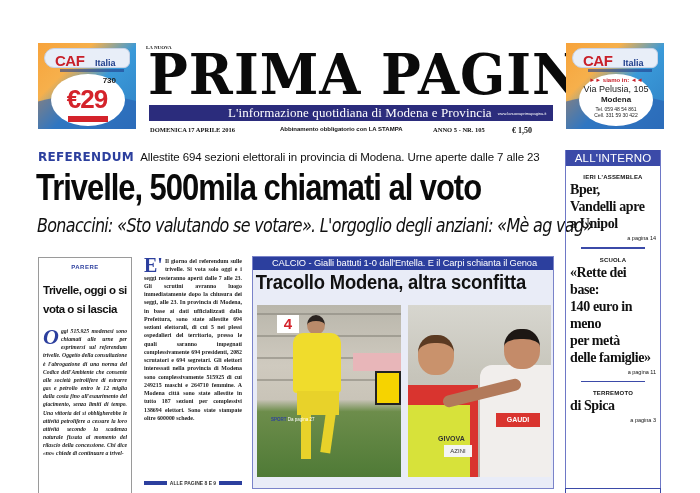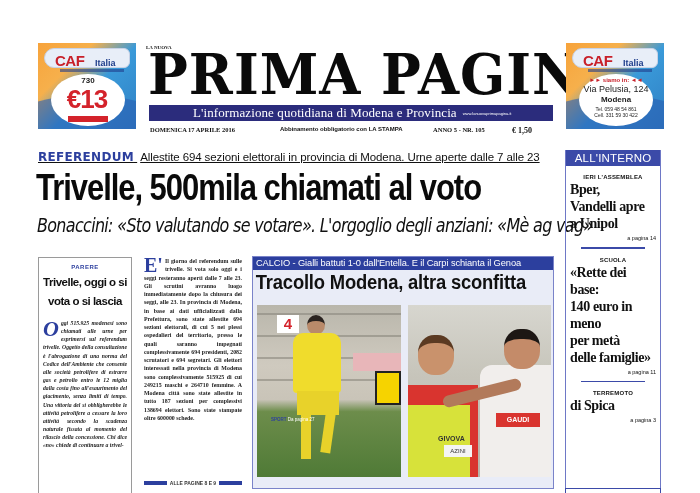--- a/index.html
+++ b/index.html
@@ -13,72 +13,72 @@
   .ad-right { left: 566px; }
   .ad .swoosh { position: absolute; left: -30px; top: 52px; width: 160px; height: 60px; border-radius: 50%;
                 background: #2a5fb3; opacity: .6; }
   .ad .caf-logo { position: absolute; left: 6px; top: 5px; width: 86px; height: 20px; background: #e8eef8;
                   border-radius: 10px 6px 6px 10px; border: 1px solid #c7d2e6; }
   .ad .caf-text { position: absolute; left: 10px; top: 4px; font-family: "Liberation Sans", sans-serif;
                   font-weight: 900; font-size: 15px; color: #c8202a; letter-spacing: -0.5px; line-height: 1; }
   .ad .caf-italia { position: absolute; left: 50px; top: 9px; font-weight: 700; font-size: 9px; color: #1f3e8c; }
   .ad .caf-sub { position: absolute; left: 22px; top: 26px; width: 64px; height: 3px; background: #1f3e8c; opacity: .6; }
   .ad .circle { position: absolute; left: 13px; top: 31px; width: 74px; height: 52px; border-radius: 50%; background: #ffffff; }
-  .ad-left .c-730 { position: absolute; left: 22px; top: 33px; width: 56px; text-align: center; font-size: 8px; font-weight: 700; color: #222; }
+  .ad-left .c-730 { position: absolute; left: 22px; top: 33px; width: 56px; text-align: right; font-size: 8px; font-weight: 700; color: #222; }
   .ad-left .c-price { position: absolute; left: 16px; top: 43px; width: 66px; text-align: center; font-size: 26px; font-weight: 900;
                       color: #d4232b; line-height: 1; letter-spacing: -1px; }
   .ad-left .c-banner { position: absolute; left: 30px; top: 73px; width: 40px; height: 6px; background: #d4232b; }
   .ad-right .c-line { position: absolute; left: 14px; width: 72px; text-align: center; line-height: 1; color: #222; }
   .ad-right .l1 { top: 34px; font-size: 6px; color: #c8202a; font-weight: 700; }
   .ad-right .l2 { top: 42px; font-size: 9px; font-weight: 400; }
   .ad-right .l3 { top: 53px; font-size: 8px; font-weight: 700; }
   .ad-right .l4 { top: 64px; font-size: 5px; }
   .ad-right .l5 { top: 70px; font-size: 5px; }
 
   
   .mast-small { position: absolute; left: 146px; top: 45px; font-family: "Liberation Serif", serif; font-size: 5px; font-weight: 700; }
   .mast-title { position: absolute; left: 148px; top: 47px; width: 406px; font-family: "DejaVu Serif", serif; font-weight: 900;
                 font-size: 53px; line-height: 53px; letter-spacing: 1px; color: #0a0a0a; transform: scaleY(1.05); transform-origin: top left; white-space: nowrap; }
   .mast-bar { position: absolute; left: 149px; top: 105px; width: 404px; height: 16px; background: #2b2c7c; color: #fff;
-              display: flex; align-items: center; }
+              display: flex; align-items: center; padding-left: 35px; }
   .mast-tagline { font-family: "Liberation Serif", serif; font-size: 13px; margin-left: 44px; letter-spacing: 0.1px; white-space: nowrap; }
   .mast-url { font-size: 4px; margin-left: 6px; white-space: nowrap; }
   .dateline { position: absolute; top: 126px; font-family: "Liberation Serif", serif; font-size: 6.5px; font-weight: 700; white-space: nowrap; }
   .d-date { left: 150px; }
   .d-sub { left: 280px; font-family: "Liberation Sans", sans-serif; font-size: 6px; }
   .d-anno { left: 433px; }
   .d-price { left: 512px; font-size: 8px; }
 
   
-  .kicker-row { position: absolute; left: 38px; top: 150px; white-space: nowrap; font-size: 11.5px; text-decoration: underline; }
+  .kicker-row { position: absolute; left: 38px; top: 150px; white-space: nowrap; font-size: 11.5px; }
   .kicker-label { font-family: "DejaVu Sans", sans-serif; font-weight: 900; color: #2c3f9e; font-size: 12px; letter-spacing: 0.3px; }
   .kicker-text { color: #111; margin-left: 3px; letter-spacing: -0.1px; }
 
   .main-headline { position: absolute; left: 36px; top: 168px; font-family: "Liberation Sans", sans-serif; font-weight: 900;
                    font-size: 36px; line-height: 40px; letter-spacing: -1.2px; white-space: nowrap; transform: scaleX(0.86); transform-origin: left top; color: #0a0a0a; }
   .subheadline { position: absolute; left: 37px; top: 213px; font-family: "DejaVu Sans", sans-serif; font-style: italic; font-size: 19px; line-height: 24px;
                  white-space: nowrap; letter-spacing: -0.8px; transform: scaleX(0.84); transform-origin: left top; color: #111; }
 
   
   .parere { position: absolute; left: 38px; top: 257px; width: 94px; height: 240px; border: 1px solid #9a9a9a; border-bottom: none; padding: 4px 4px 0 4px; overflow: hidden; }
   .parere-kicker { text-align: center; font-size: 6px; font-weight: 900; color: #2c3f9e; letter-spacing: .5px; margin-top: 2px; }
-  .parere-title { text-align: center; font-weight: 900; font-size: 11.5px; line-height: 19px; margin-top: 3px; letter-spacing: -0.5px; }
+  .parere-title { text-align: left; font-weight: 900; font-size: 11.5px; line-height: 19px; margin-top: 11px; letter-spacing: -0.5px; }
   .parere-body { margin-top: 8px; font-family: "Liberation Serif", serif; font-style: italic; font-weight: 700; font-size: 5.7px; line-height: 8.15px; color: #222; text-align: justify; }
   .dropcap-o { float: left; font-family: "Liberation Serif", serif; font-weight: 900; color: #2c3f9e; font-size: 22px; line-height: 17px; margin-right: 2px; margin-top: 1px; }
 
   
   .col-article { position: absolute; left: 144px; top: 257px; width: 98px; font-family: "Liberation Serif", serif; font-size: 5.9px; line-height: 8.25px; color: #222; text-align: justify; font-weight: 700; }
   .dropcap-e { float: left; font-family: "Liberation Serif", serif; font-weight: 900; color: #2c3f9e; font-size: 20px; line-height: 16px; margin-right: 2px; }
   .alle-pagine { position: absolute; left: 144px; top: 480px; width: 98px; height: 6px; display: flex; align-items: center; justify-content: center; gap: 3px; }
   .alle-bar { height: 4px; background: #2c3f9e; flex: 1; }
   .alle-text { font-size: 5px; font-weight: 700; white-space: nowrap; color: #333; }
 
   
   .sport { position: absolute; left: 252px; top: 256px; width: 302px; height: 233px; border: 1px solid #7a83c9; background: #e9ecf7; }
-  .sport-kicker { height: 13px; background: #2c3f9e; color: #fff; font-size: 9.3px; line-height: 13px; padding-left: 3px; white-space: nowrap; letter-spacing: -0.1px; overflow: hidden; }
+  .sport-kicker { height: 13px; background: #2c3f9e; color: #fff; font-size: 9.3px; line-height: 13px; padding-left: 3px; white-space: nowrap; letter-spacing: -0.1px; overflow: hidden; text-align: center; }
   .sport-title { font-weight: 900; font-size: 20px; line-height: 24px; padding-left: 3px; letter-spacing: -0.2px; white-space: nowrap; transform: scaleX(0.92); transform-origin: left top; }
   .photo { position: absolute; top: 48px; height: 172px; overflow: hidden; }
   .photo-left { left: 4px; width: 144px; background: linear-gradient(180deg, #b9b6ab 0%, #cfcabf 35%, #c9c4b8 55%, #6d8d4b 62%, #4f7a36 100%); }
   .photo-right { left: 155px; width: 143px; background: linear-gradient(180deg, #d7d6cf 0%, #c7c5bb 40%, #b7b2a8 100%); }
   .stand-stripe { position: absolute; left: 0; width: 100%; height: 2px; background: #8a877d; opacity: .6; }
   .num4 { position: absolute; left: 20px; top: 10px; width: 22px; height: 18px; background: #fff; color: #d4232b; font-weight: 900; font-size: 15px; line-height: 18px; text-align: center; }
   .yellow-sign { position: absolute; left: 118px; top: 66px; width: 26px; height: 34px; background: #f6d300; border: 2px solid #222; }
   .red-banner { position: absolute; left: 96px; top: 48px; width: 48px; height: 18px; background: #e8b6b9; }
   .player-yellow-body { position: absolute; left: 36px; top: 28px; width: 48px; height: 60px; background: #f0dc2c; border-radius: 10px 10px 4px 4px; }
   .player-yellow-head { position: absolute; left: 50px; top: 10px; width: 18px; height: 20px; background: #b98a6a; border-radius: 50%; border-top: 6px solid #2a2320; }
@@ -112,21 +112,21 @@
 
 <div class="ad ad-left">
   <div class="swoosh"></div>
   <div class="caf-logo">
     <span class="caf-text">CAF</span>
     <span class="caf-italia">Italia</span>
   </div>
   <div class="caf-sub"></div>
   <div class="circle"></div>
   <div class="c-730">730</div>
-  <div class="c-price">€13</div>
+  <div class="c-price">€29</div>
   <div class="c-banner"></div>
 </div>
 
 <div class="mast-small">LA NUOVA</div>
 <div class="mast-title">PRIMA PAGINA</div>
 <div class="mast-bar">
   <span class="mast-tagline">L'informazione quotidiana di Modena e Provincia</span>
   <span class="mast-url">www.lanuovaprimapagina.it</span>
 </div>
 <div class="dateline d-date">DOMENICA 17 APRILE 2016</div>
@@ -136,21 +136,21 @@
 
 <div class="ad ad-right">
   <div class="swoosh"></div>
   <div class="caf-logo">
     <span class="caf-text">CAF</span>
     <span class="caf-italia">Italia</span>
   </div>
   <div class="caf-sub"></div>
   <div class="circle"></div>
   <div class="c-line l1">►► siamo in: ◄◄</div>
-  <div class="c-line l2">Via Pelusia, 124</div>
+  <div class="c-line l2">Via Pelusia, 105</div>
   <div class="c-line l3">Modena</div>
   <div class="c-line l4">Tel. 059 48 54 861</div>
   <div class="c-line l5">Cell. 331 59 30 422</div>
 </div>
 
 <div class="kicker-row">
   <span class="kicker-label">REFERENDUM</span>
   <span class="kicker-text">Allestite 694 sezioni elettorali in provincia di Modena. Urne aperte dalle 7 alle 23</span>
 </div>
 <div class="main-headline">Trivelle, 500mila chiamati al voto</div>

